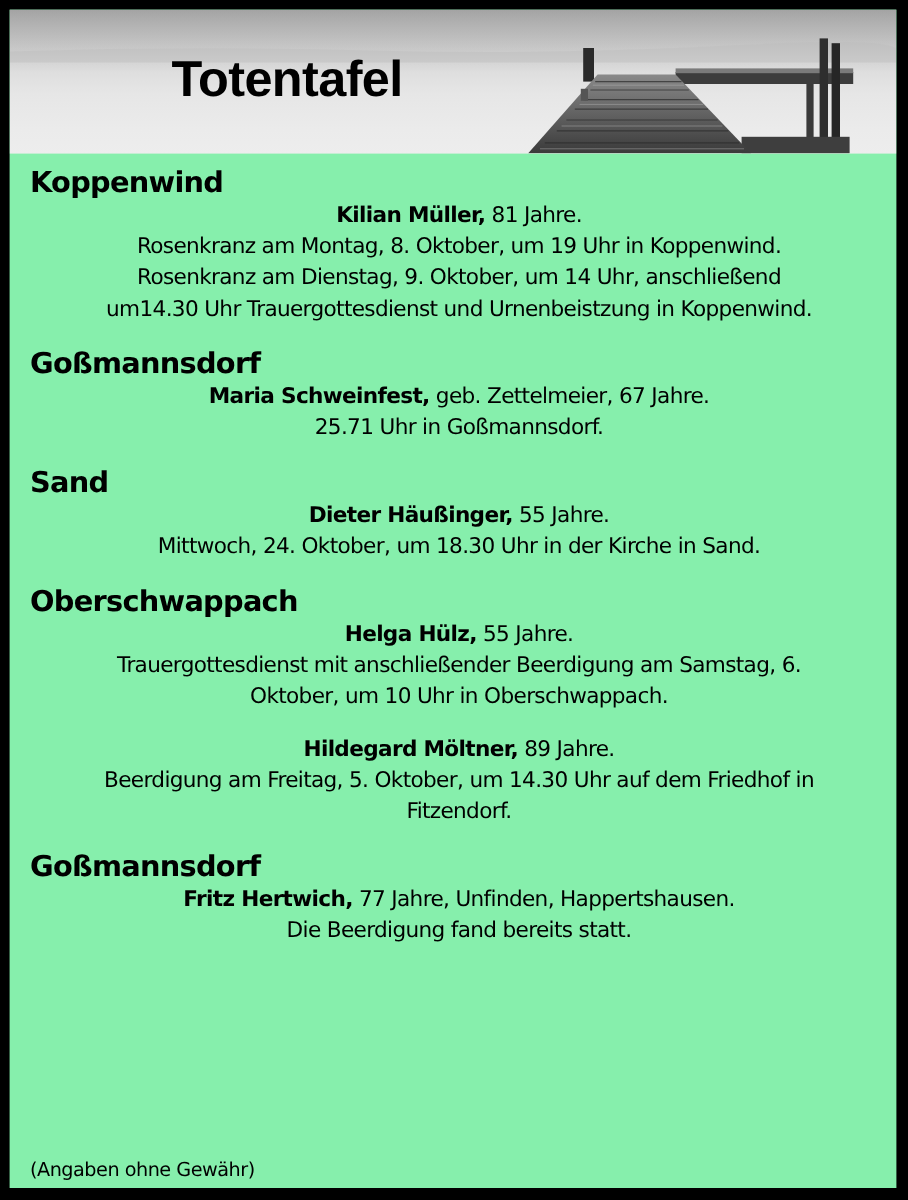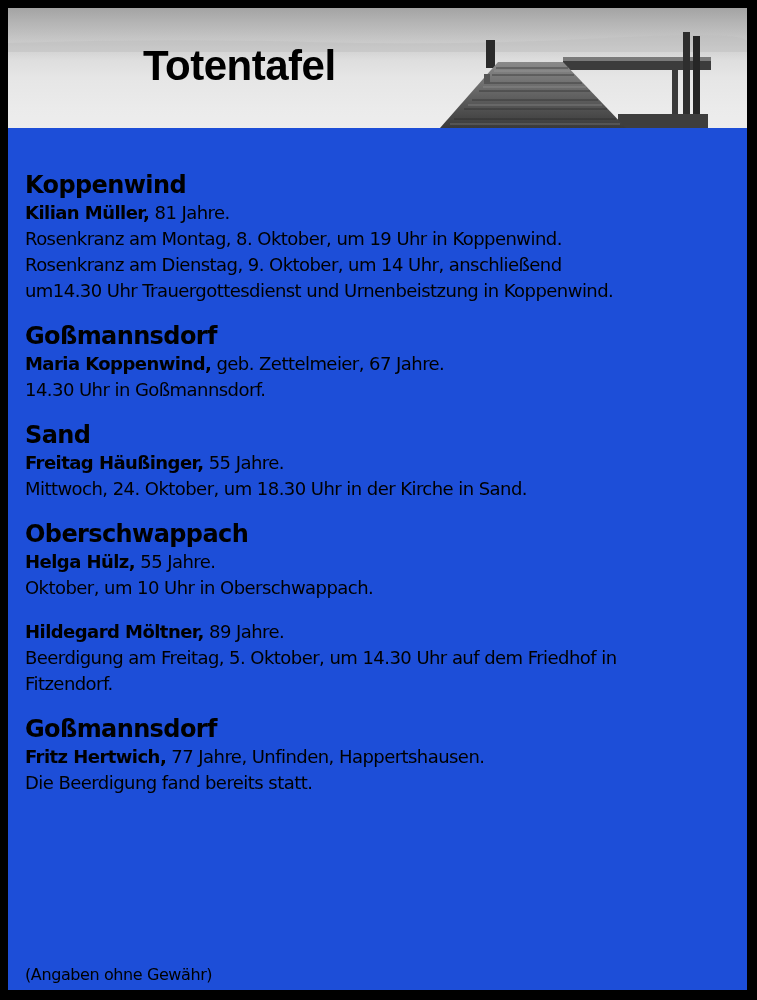--- a/index.html
+++ b/index.html
@@ -2,41 +2,41 @@
 <html><head>
 <meta charset="utf-8">
 <style>
   html, body { margin: 0; padding: 0; }
   body {
     width: 757px; height: 1000px; background: #000; overflow: hidden;
     font-family: "DejaVu Sans", sans-serif;
   }
   .frame {
     position: absolute; left: 8px; top: 8px; width: 739px; height: 982px;
-    background: #1d4ed8; overflow: hidden;
+    background: #86efac; overflow: hidden;
   }
   .banner {
     position: relative; width: 739px; height: 120px; overflow: hidden;
     background: linear-gradient(to bottom, #9c9c9c 0px, #b4b4b4 20px, #c9c9c9 36px, #dedede 52px, #e6e6e6 70px, #ebebeb 100px, #ededed 120px);
   }
   .banner svg { position: absolute; left: 0; top: 0; }
   .banner-title {
     position: absolute; left: 135px; top: 37px;
     font-family: "Liberation Sans", sans-serif; font-weight: bold;
     font-size: 42px; color: #000; letter-spacing: -0.5px; line-height: 1;
   }
-  .content { position: absolute; left: 17px; top: 130px; width: 715px; margin-top: 33px; }
+  .content { position: absolute; left: 17px; top: 130px; width: 715px; }
   .entry { margin-bottom: 18px; }
   .place {
     font-family: "DejaVu Sans", sans-serif; font-weight: bold;
     font-size: 24px; line-height: 29px; color: #000; letter-spacing: -0.6px;
   }
   .line {
     font-family: "DejaVu Sans", sans-serif; font-size: 18px; line-height: 26px;
-    color: #000; letter-spacing: -0.55px; white-space: nowrap;
+    color: #000; letter-spacing: -0.55px; white-space: nowrap; text-align: center;
   }
   .name { font-weight: bold; }
   .disclaimer {
     position: absolute; left: 17px; top: 957px;
     font-family: "DejaVu Sans", sans-serif; font-size: 16px; color: #000; letter-spacing: -0.4px;
   }
 </style>
 </head>
 <body>
 
@@ -95,33 +95,34 @@
     <div class="entry">
       <div class="place">Koppenwind</div>
       <div class="line"><span class="name">Kilian Müller,</span><span> 81 Jahre.</span></div>
       <div class="line">Rosenkranz am Montag, 8. Oktober, um 19 Uhr in Koppenwind.</div>
       <div class="line">Rosenkranz am Dienstag, 9. Oktober, um 14 Uhr, anschließend</div>
       <div class="line">um14.30 Uhr Trauergottesdienst und Urnenbeistzung in Koppenwind.</div>
     </div>
 
     <div class="entry">
       <div class="place">Goßmannsdorf</div>
-      <div class="line"><span class="name">Maria Koppenwind,</span><span> geb. Zettelmeier, 67 Jahre.</span></div>
-      <div class="line">14.30 Uhr in Goßmannsdorf.</div>
+      <div class="line"><span class="name">Maria Schweinfest,</span><span> geb. Zettelmeier, 67 Jahre.</span></div>
+      <div class="line">25.71 Uhr in Goßmannsdorf.</div>
     </div>
 
     <div class="entry">
       <div class="place">Sand</div>
-      <div class="line"><span class="name">Freitag Häußinger,</span><span> 55 Jahre.</span></div>
+      <div class="line"><span class="name">Dieter Häußinger,</span><span> 55 Jahre.</span></div>
       <div class="line">Mittwoch, 24. Oktober, um 18.30 Uhr in der Kirche in Sand.</div>
     </div>
 
     <div class="entry">
       <div class="place">Oberschwappach</div>
       <div class="line"><span class="name">Helga Hülz,</span><span> 55 Jahre.</span></div>
+      <div class="line">Trauergottesdienst mit anschließender Beerdigung am Samstag, 6.</div>
       <div class="line">Oktober, um 10 Uhr in Oberschwappach.</div>
     </div>
 
     <div class="entry">
       <div class="line"><span class="name">Hildegard Möltner,</span><span> 89 Jahre.</span></div>
       <div class="line">Beerdigung am Freitag, 5. Oktober, um 14.30 Uhr auf dem Friedhof in</div>
       <div class="line">Fitzendorf.</div>
     </div>
 
     <div class="entry">

